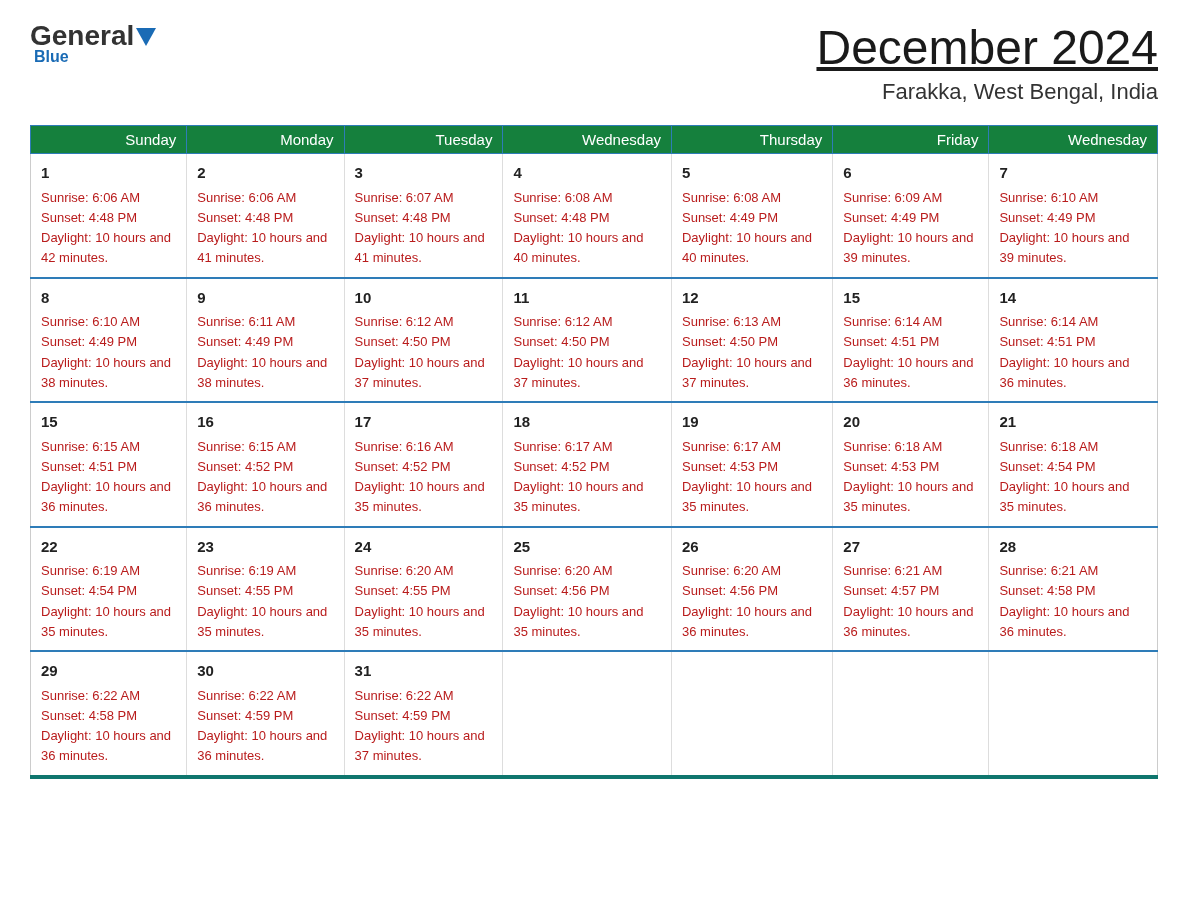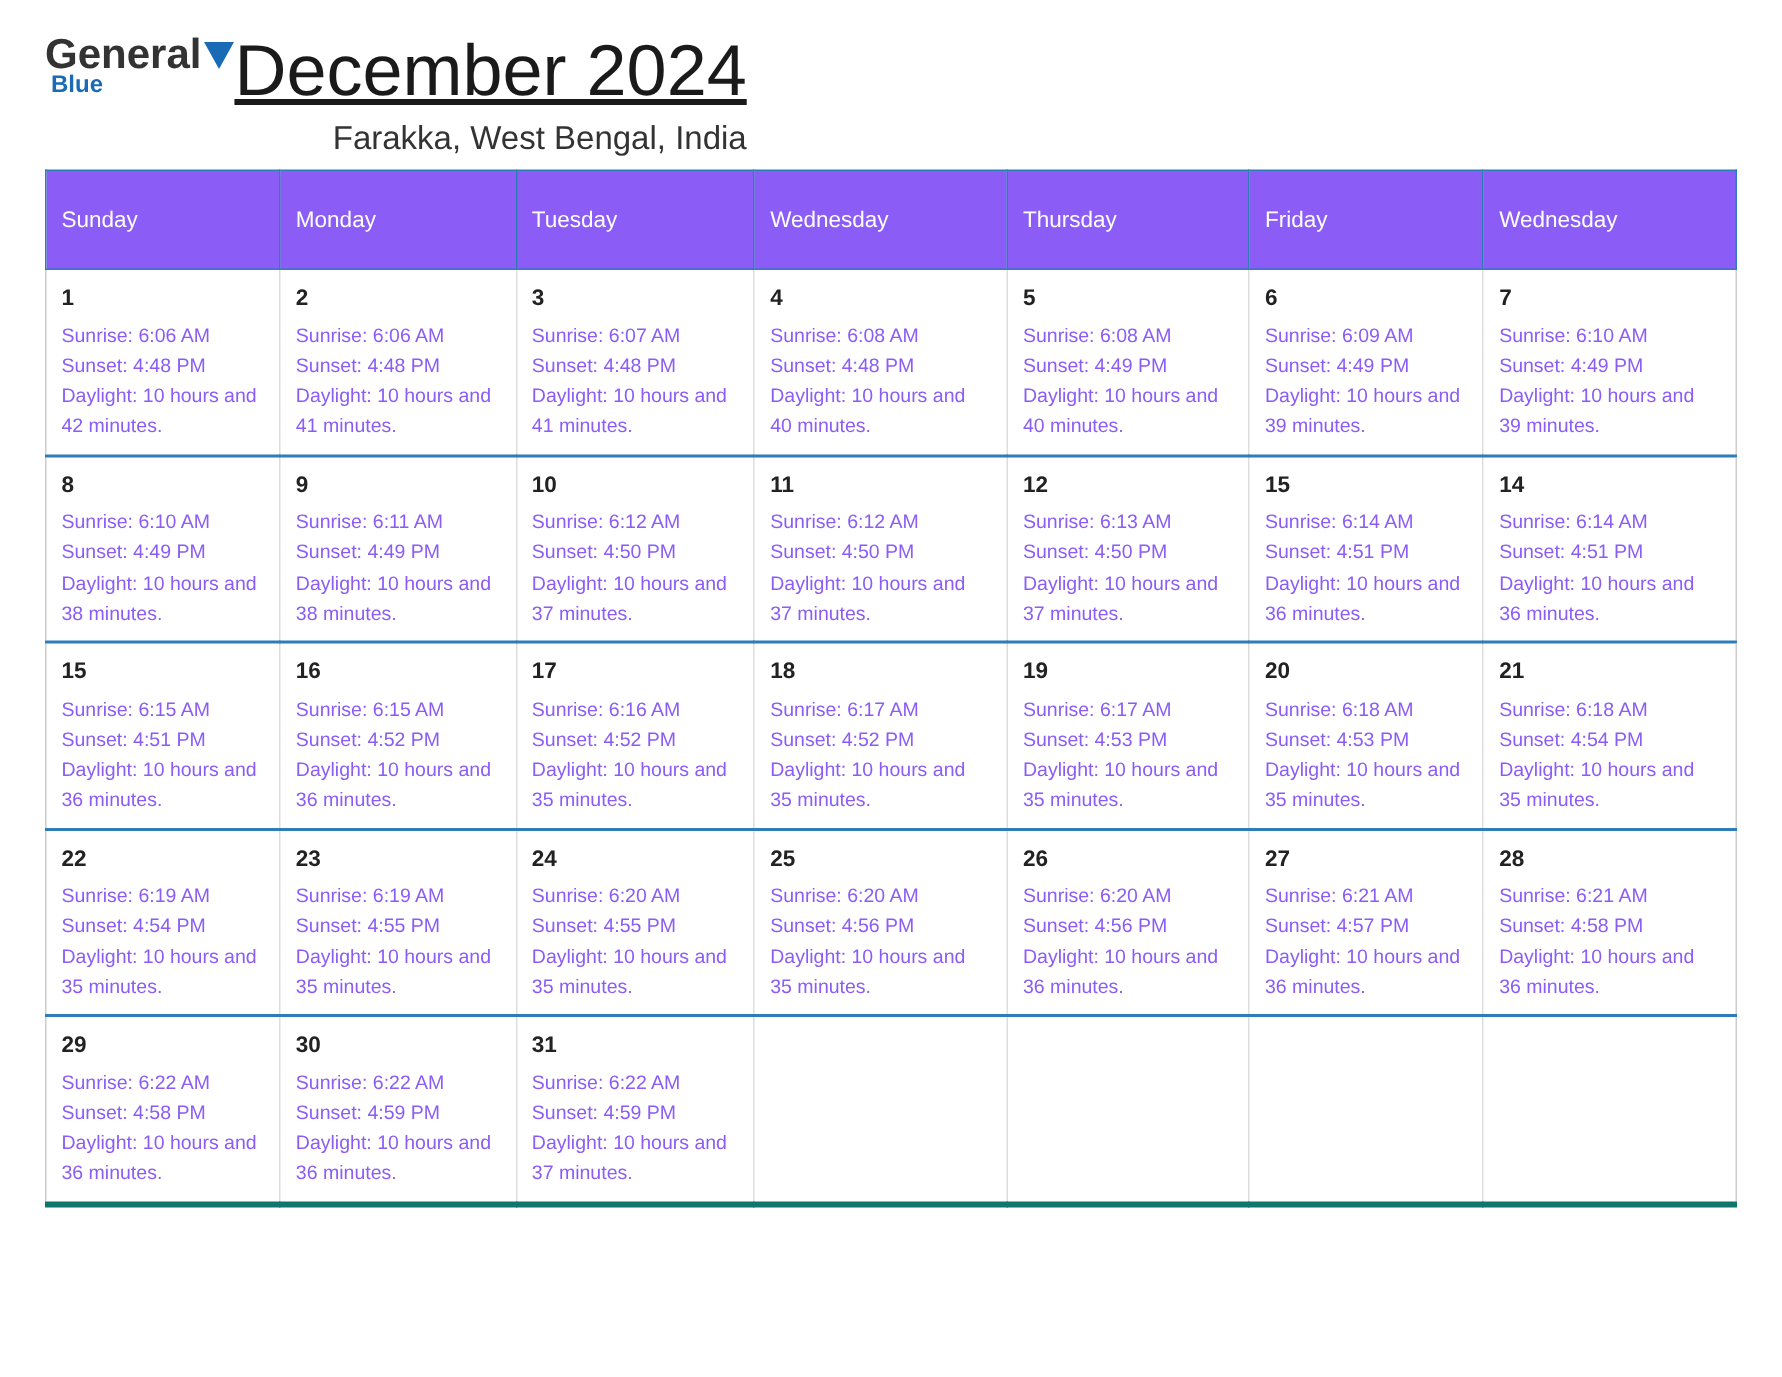--- a/index.html
+++ b/index.html
@@ -5,22 +5,23 @@
     * { margin: 0; padding: 0; box-sizing: border-box; }
     body {
       font-family: Arial, sans-serif;
       background: #fff;
       width: 1188px;
       min-height: 918px;
       padding: 20px 30px;
     }
     .header {
       display: flex;
+      justify-content: space-between;
       align-items: flex-start;
-      margin-bottom: 8px;
+      margin-bottom: 20px;
     }
     .logo {
       display: flex;
       flex-direction: column;
       align-items: flex-start;
     }
     .logo-text {
       display: flex;
       align-items: center;
       font-size: 28px;
@@ -57,24 +58,24 @@
       font-size: 22px;
       color: #333;
       margin-top: 4px;
     }
     table {
       width: 100%;
       border-collapse: collapse;
       font-size: 13.5px;
     }
     thead tr th {
-      background-color: #8b5cf6;
+      background-color: #15803d;
       color: #fff;
-      padding: 24px 10px;
-      text-align: left;
+      padding: 5px 10px;
+      text-align: right;
       font-size: 15px;
       font-weight: normal;
       border: 1px solid #2e7cb8;
     }
     tbody tr {
       border-bottom: 2px solid #2e7cb8;
     }
     tbody tr td {
       vertical-align: top;
       padding: 8px 10px;
@@ -88,21 +89,21 @@
     tbody tr td:last-child { border-right: 1px solid #ccc; }
     .day-num {
       font-size: 15px;
       font-weight: bold;
       display: block;
       margin-bottom: 3px;
     }
     .day-info {
       font-size: 13px;
       line-height: 1.55;
-      color: #8b5cf6;
+      color: #b91c1c;
     }
     tbody tr:last-child { border-bottom: 4px solid #0f766e; }
   </style>
 </head>
 <body>
 
 <div class="header">
   <div class="logo">
     <div class="logo-text">
       <span class="logo-general">General</span>

